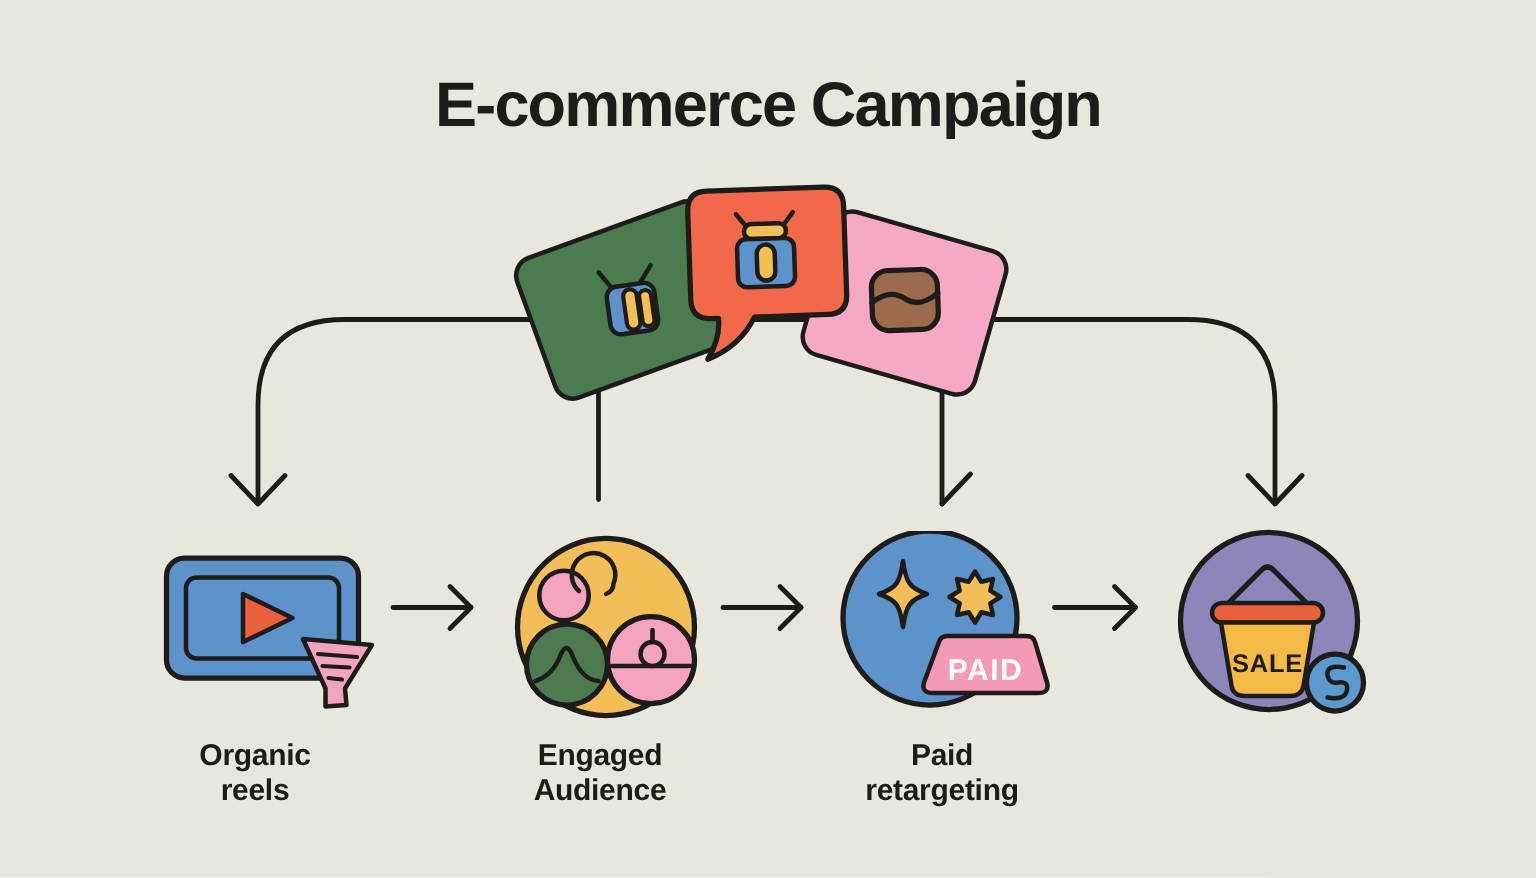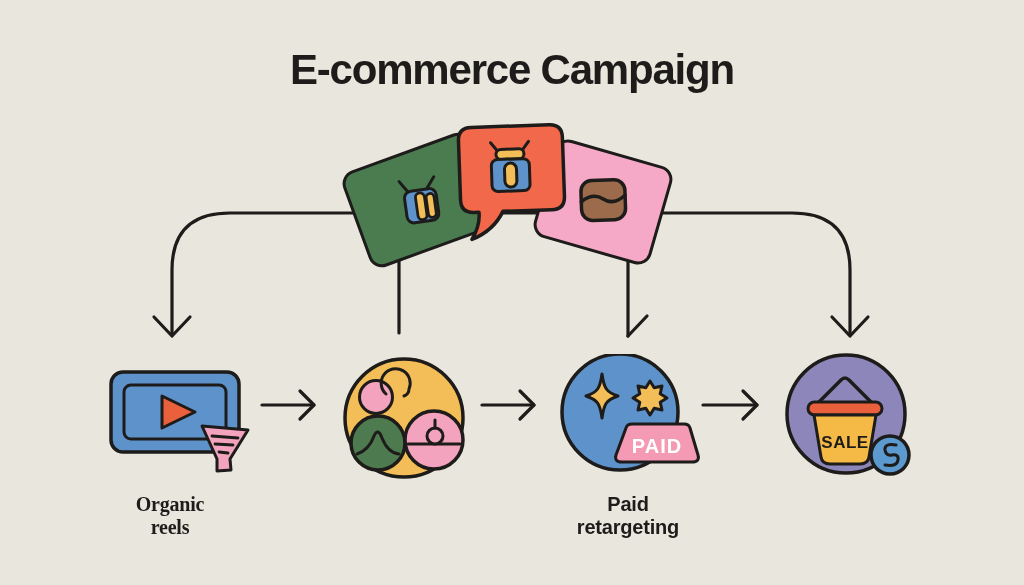--- a/index.html
+++ b/index.html
@@ -20,21 +20,21 @@
   .stage-icon { position:absolute; z-index:2; }
   .s1 { left:106px; top:366px; }
   .s2 { left:338px; top:356px; }
   .s3 { left:556px; top:354px; }
   .s4 { left:782px; top:352px; }
   .stage-label {
     position:absolute; width:170px; z-index:2;
     text-align:center; font-size:20px; line-height:23px; font-weight:bold;
     color:#1d1c1a; letter-spacing:-0.2px; white-space:pre-line;
   }
-  .l1 { left:85px;  top:493px;font-family:Liberation Serif, serif; }
+  .l1 { left:85px;  top:493px; }
   .l2 { left:315px; top:493px; }
   .l3 { left:543px; top:493px; }
   .l4 { left:767px; top:500px; }
   svg text { font-family:"Liberation Sans", sans-serif; font-weight:bold; }
 </style>
 </head>
 <body>
 
 <div class="canvas" style="background: rgb(233, 231, 221);">
 
@@ -134,16 +134,18 @@
       <rect x="26" y="50" width="74" height="13" rx="6.5" stroke-width="3" fill="#ea5f3c"></rect>
       <path d="M 32 63 L 94 63 L 87 105 Q 86 112 78 112 L 48 112 Q 40 112 39 105 Z" stroke-width="3" fill="#f5b945"></path>
       <circle cx="108" cy="103" r="19" stroke-width="3.5" fill="#5b99cf"></circle>
       <path d="M 114 93 Q 102 91 103 98 Q 104 104 110 103 Q 117 102 116 108 Q 115 115 103 113" fill="none" stroke-width="3"></path>
     </g>
     <text x="63" y="96" text-anchor="middle" font-size="17" letter-spacing="0.5" fill="#1d1c1a">SALE</text>
   </svg>
 
   <div class="stage-label l1">Organic
 reels</div>
+  <div class="stage-label l2">Engaged
+Audience</div>
   <div class="stage-label l3">Paid
 retargeting</div>
 
 </div>
 
 </body></html>

